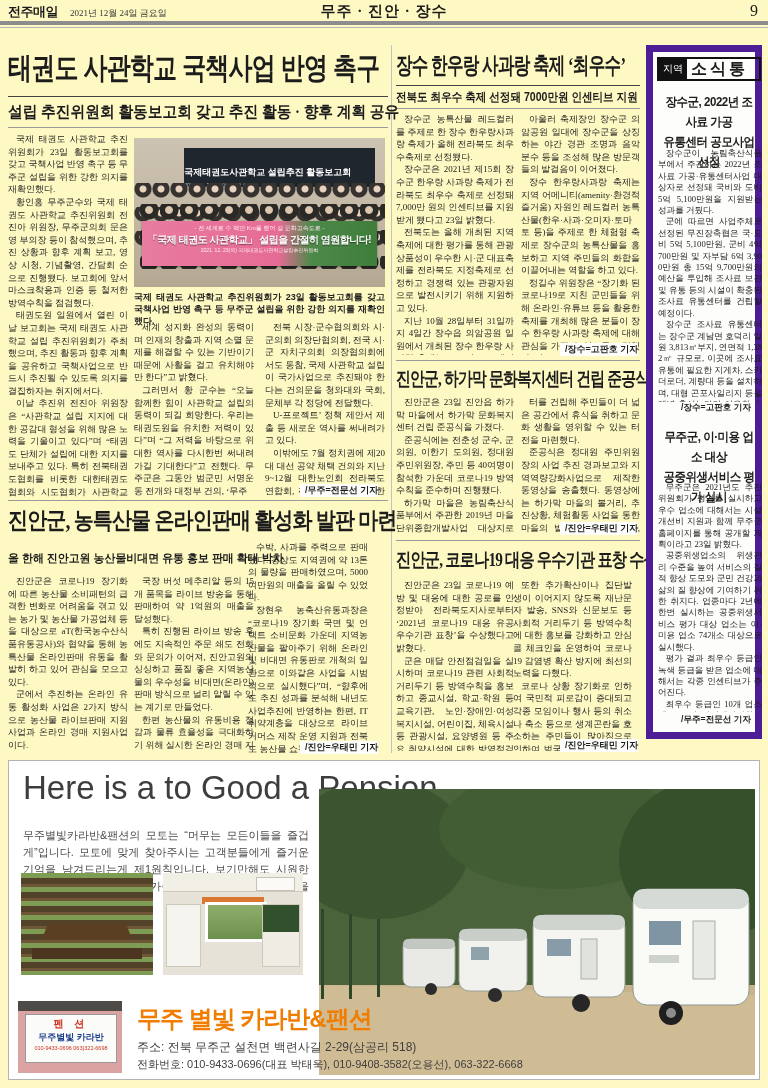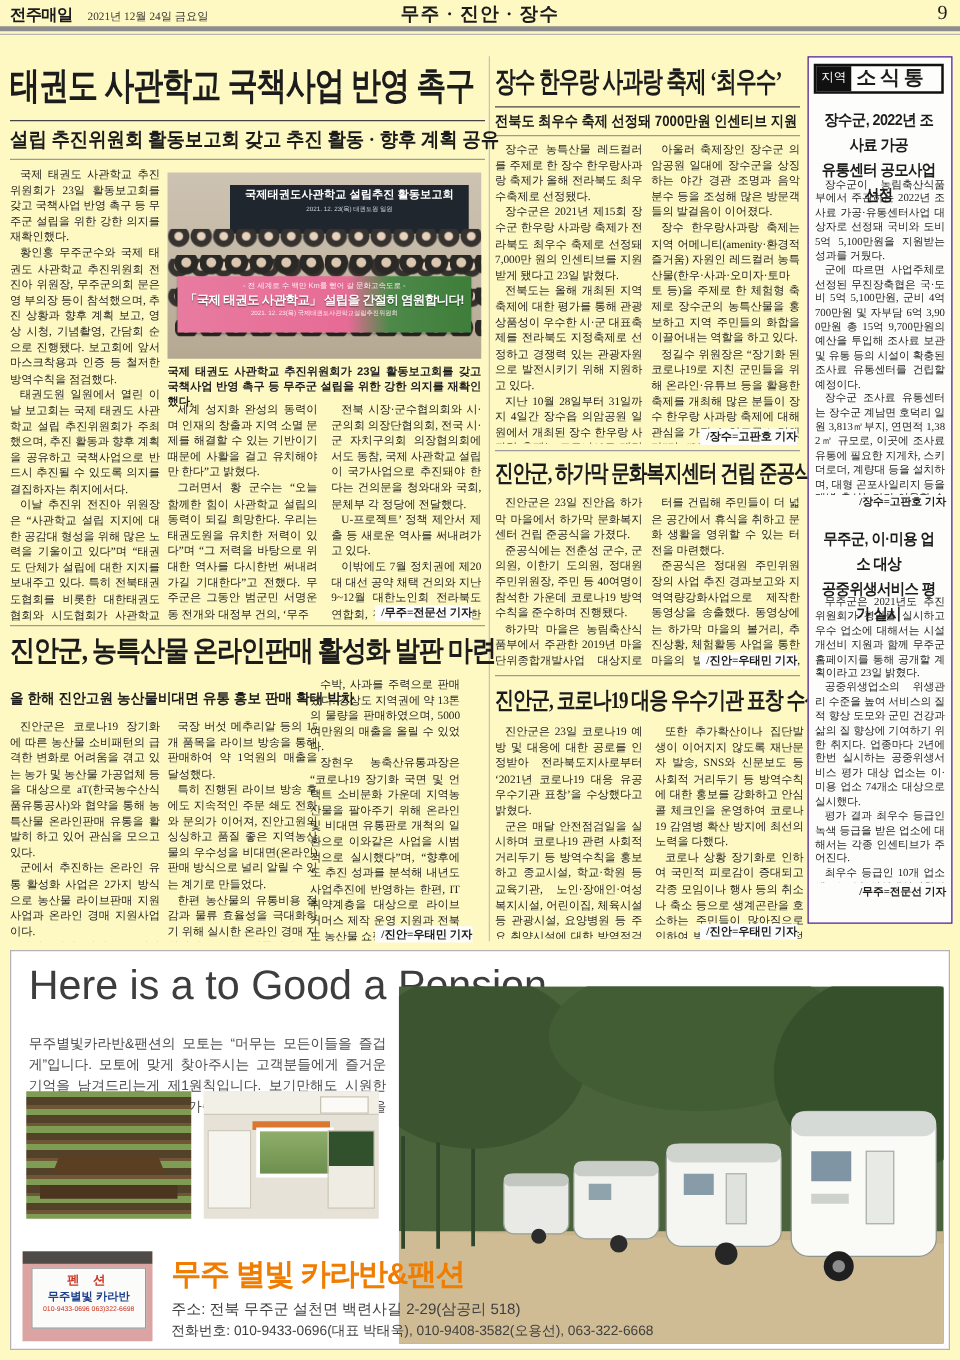--- a/index.html
+++ b/index.html
@@ -11,32 +11,32 @@
   .hdr .date{position:absolute;left:62px;top:5px;font-size:9px;color:#333;}
   .hdr .sect{position:absolute;left:0;right:0;text-align:center;top:0;font-size:15px;font-weight:bold;letter-spacing:1px;}
   .hdr .pnum{position:absolute;right:2px;top:0;font-size:16px;font-family:"Liberation Serif",serif;}
   .rule-thick{position:absolute;left:0;top:21px;width:768px;height:4px;background:#8d8d8d;}
   .rule-thin-hdr{position:absolute;left:0;top:27px;width:768px;height:1px;background:#b5b5b5;}
   
   .hline{position:absolute;background:#9a9a9a;height:1px;}
   .vline{position:absolute;background:#c2c2c2;width:1px;}
   .newsbody{font-size:9px;line-height:12.6px;text-align:justify;word-break:break-all;overflow:hidden;}
   .newsbody p{margin:0;text-indent:0.9em;}
-  .byline{position:absolute;background:#fdfdfb;font-size:9px;font-weight:bold;padding-left:5px;font-family:Liberation Serif, serif;}
+  .byline{position:absolute;background:#fdfdfb;font-size:9px;font-weight:bold;padding-left:5px;font-family:Liberation Sans, sans-serif;}
   .headline-cond{white-space:nowrap;font-weight:bold;transform-origin:left center;}
   
   .a1-head{position:absolute;left:8px;top:48px;font-family:"Liberation Sans",sans-serif;font-size:30px;letter-spacing:-1px;transform:scaleX(0.8);}
   .a1-sub{position:absolute;left:8px;top:102px;width:380px;font-size:16px;font-weight:bold;transform:scaleX(0.92);transform-origin:left center;white-space:nowrap;}
   .a1-col1{position:absolute;left:8px;top:133px;width:120px;height:364px;}
   .a1-col2{position:absolute;left:134px;top:321px;width:120px;height:176px;font-family:Liberation Serif, serif;}
   .a1-col3{position:absolute;left:265px;top:321px;width:120px;height:176px;}
   
   .photo1{position:absolute;left:134px;top:138px;width:251px;height:149px;background:linear-gradient(180deg,#cdc3b2 0%,#c3b7a4 55%,#b4a892 100%);overflow:hidden;}
-  .photo1 .sign{position:absolute;left:20%;top:7%;width:76%;height:26%;background:#20262e;color:#fff;text-align:center;
-     font-family:"Liberation Sans",sans-serif;font-weight:bold;font-size:9px;line-height:13px;padding-top:1px;box-sizing:border-box;}
+  .photo1 .sign{position:absolute;left:20%;top:7%;width:76%;height:26%;background:#20262e;color:#fff;
+     font-family:"Liberation Sans",sans-serif;font-weight:bold;font-size:9px;line-height:13px;padding-top:18px;box-sizing:border-box;}
   .photo1 .sign small{display:block;font-weight:normal;font-size:5px;color:#cfd6df;}
   .crowd{position:absolute;left:0;top:30%;width:100%;height:46%;
      background:radial-gradient(circle at 9px 6px,#e6d2bd 3px,#35322f 4px 8px,rgba(0,0,0,0) 9px);
      background-size:18px 24px;}
   .crowd2{position:absolute;left:6px;top:44%;width:100%;height:44%;
      background:radial-gradient(circle at 9px 6px,#dcc7b0 3.4px,#2b2926 4.4px 9px,rgba(0,0,0,0) 10px);
      background-size:20px 26px;}
   .banner{position:absolute;left:3%;top:56%;width:94%;height:30%;
      background:linear-gradient(90deg,#e87ba0 0%,#e66b95 58%,#4d8a4a 72%,#3f7d3a 100%);
      color:#fff;text-align:center;font-family:"Liberation Sans",sans-serif;overflow:hidden;
@@ -57,23 +57,23 @@
   .a2-sub{position:absolute;left:396px;top:89px;width:244px;font-family:"Liberation Sans",sans-serif;font-size:12px;font-weight:bold;white-space:nowrap;transform:scaleX(0.88);transform-origin:left center;}
   .a2-col1{position:absolute;left:396px;top:113px;width:118px;height:242px;}
   .a2-col2{position:absolute;left:521px;top:113px;width:119px;height:242px;}
   
   .a3-head{position:absolute;left:396px;top:366px;font-size:19px;letter-spacing:-1px;transform:scaleX(0.78);}
   .a3-col1{position:absolute;left:396px;top:396px;width:118px;height:138px;}
   .a3-col2{position:absolute;left:521px;top:396px;width:119px;height:138px;}
   
   .a4-head{position:absolute;left:396px;top:547px;font-size:19px;letter-spacing:-1px;transform:scaleX(0.8);}
   .a4-col1{position:absolute;left:396px;top:579px;width:118px;height:172px;}
-  .a4-col2{position:absolute;left:524px;top:579px;width:119px;height:172px;}
-  
-  .sb{position:absolute;left:646px;top:45px;width:116px;height:694px;border:1px solid #4c1d95;background:#fdfdfb;box-sizing:border-box;}
+  .a4-col2{position:absolute;left:513px;top:579px;width:119px;height:172px;}
+  
+  .sb{position:absolute;left:646px;top:45px;width:116px;height:694px;border:7px solid #4c1d95;background:#fdfdfb;box-sizing:border-box;}
   .sb-head{position:absolute;left:4px;top:5px;width:104px;height:24px;border:2px solid #111;box-sizing:border-box;}
   .sb-head .lbl{position:absolute;left:0;top:0;width:28px;height:20px;background:#111;color:#fff;font-family:"Liberation Sans",sans-serif;font-size:10px;text-align:center;line-height:20px;}
   .sb-head .ttl{position:absolute;left:32px;top:0px;font-family:"Liberation Sans",sans-serif;font-weight:bold;font-size:16px;letter-spacing:3px;line-height:20px;}
   .sb-title{position:absolute;left:3px;width:106px;text-align:center;font-family:"Liberation Sans",sans-serif;font-weight:bold;font-size:12.5px;line-height:20px;letter-spacing:-0.5px;transform:scaleX(0.92);}
   .sb-body{position:absolute;left:5px;width:104px;font-size:8.6px;line-height:11.4px;text-align:justify;word-break:break-all;overflow:hidden;}
   .sb-body p{margin:0;text-indent:0.9em;}
   .sb-by{font-size:8.6px;right:4px;}
   
   .ad{position:absolute;left:8px;top:760px;width:752px;height:320px;border:1px solid #b3b3b3;background:#fff;box-sizing:border-box;overflow:hidden;}
   .ad-title{position:absolute;left:14px;top:8px;font-family:"Liberation Sans",sans-serif;font-size:33px;color:#3d3d3d;letter-spacing:0px;}

